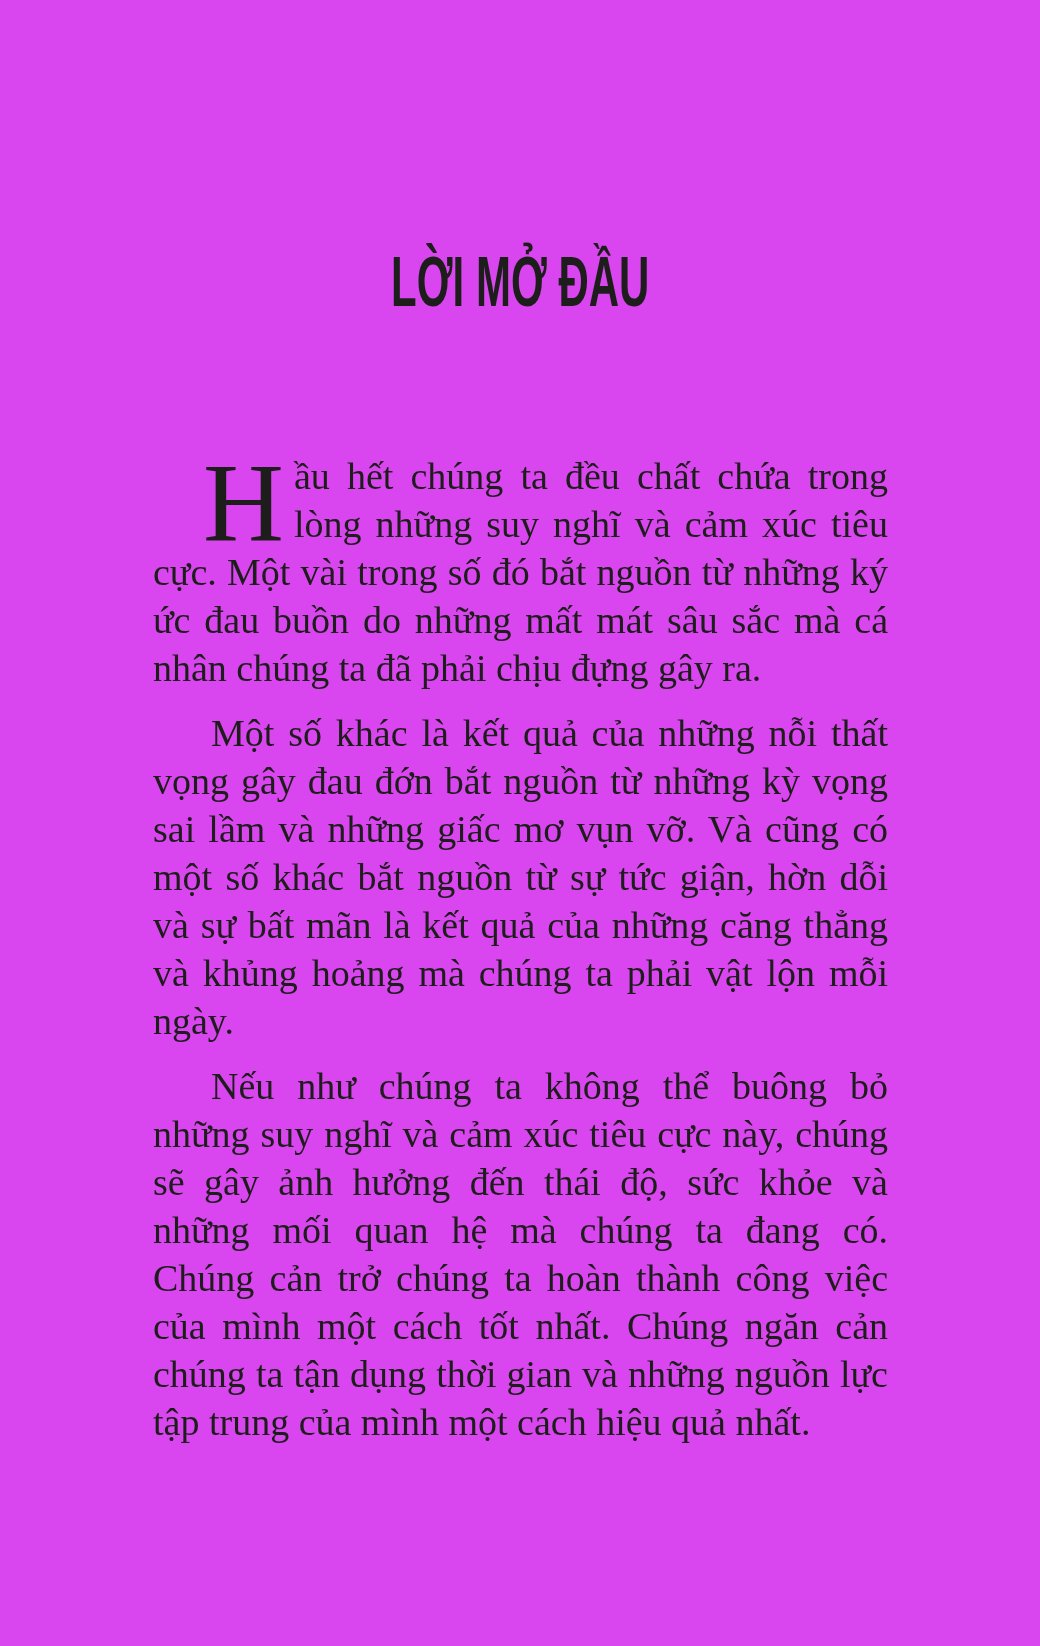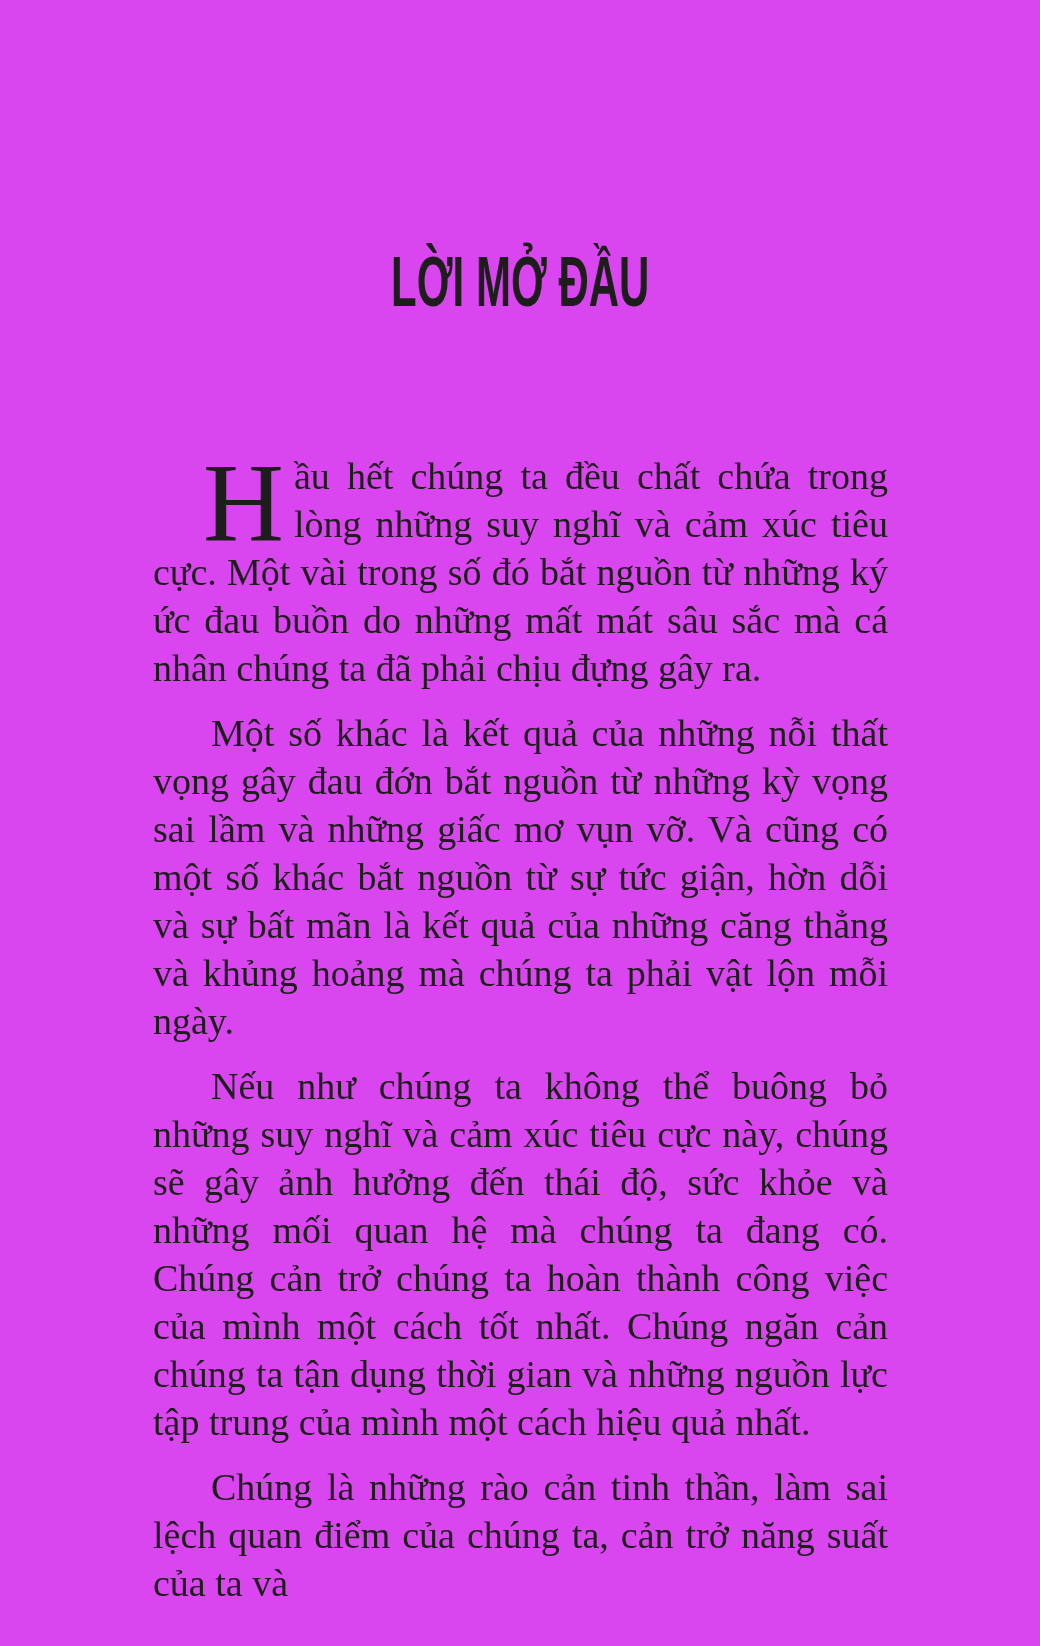--- a/index.html
+++ b/index.html
@@ -70,17 +70,16 @@
   <h1 class="chapter-title"><span class="title-inner">LỜI MỞ ĐẦU</span></h1>
 
   <div class="content">
 
     <p class="para first"><span class="dropcap">H</span><span>ầu hết chúng ta đều chất chứa trong lòng những suy nghĩ và cảm xúc tiêu cực. Một vài trong số đó bắt nguồn từ những ký ức đau buồn do những mất mát sâu sắc mà cá nhân chúng ta đã phải chịu đựng gây ra.</span></p>
 
     <p class="para indent">Một số khác là kết quả của những nỗi thất vọng gây đau đớn bắt nguồn từ những kỳ vọng sai lầm và những giấc mơ vụn vỡ. Và cũng có một số khác bắt nguồn từ sự tức giận, hờn dỗi và sự bất mãn là kết quả của những căng thẳng và khủng hoảng mà chúng ta phải vật lộn mỗi ngày.</p>
 
     <p class="para indent">Nếu như chúng ta không thể buông bỏ những suy nghĩ và cảm xúc tiêu cực này, chúng sẽ gây ảnh hưởng đến thái độ, sức khỏe và những mối quan hệ mà chúng ta đang có. Chúng cản trở chúng ta hoàn thành công việc của mình một cách tốt nhất. Chúng ngăn cản chúng ta tận dụng thời gian và những nguồn lực tập trung của mình một cách hiệu quả nhất.</p>
 
-    <p class="para indent">Chúng là những rào cản tinh thần, làm sai lệch quan điểm của chúng ta, cản trở năng suất của ta và</p>
 
   </div>
 
 </div>
 
 </body></html>

